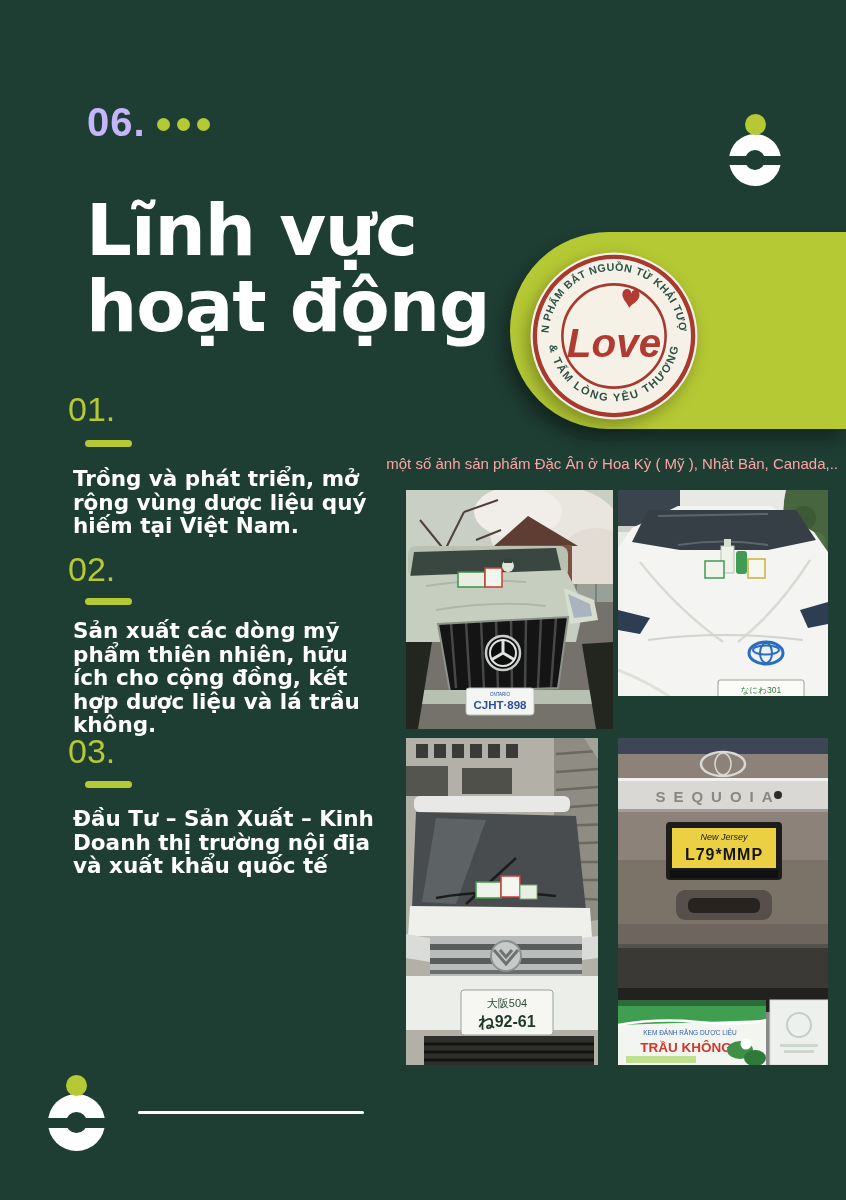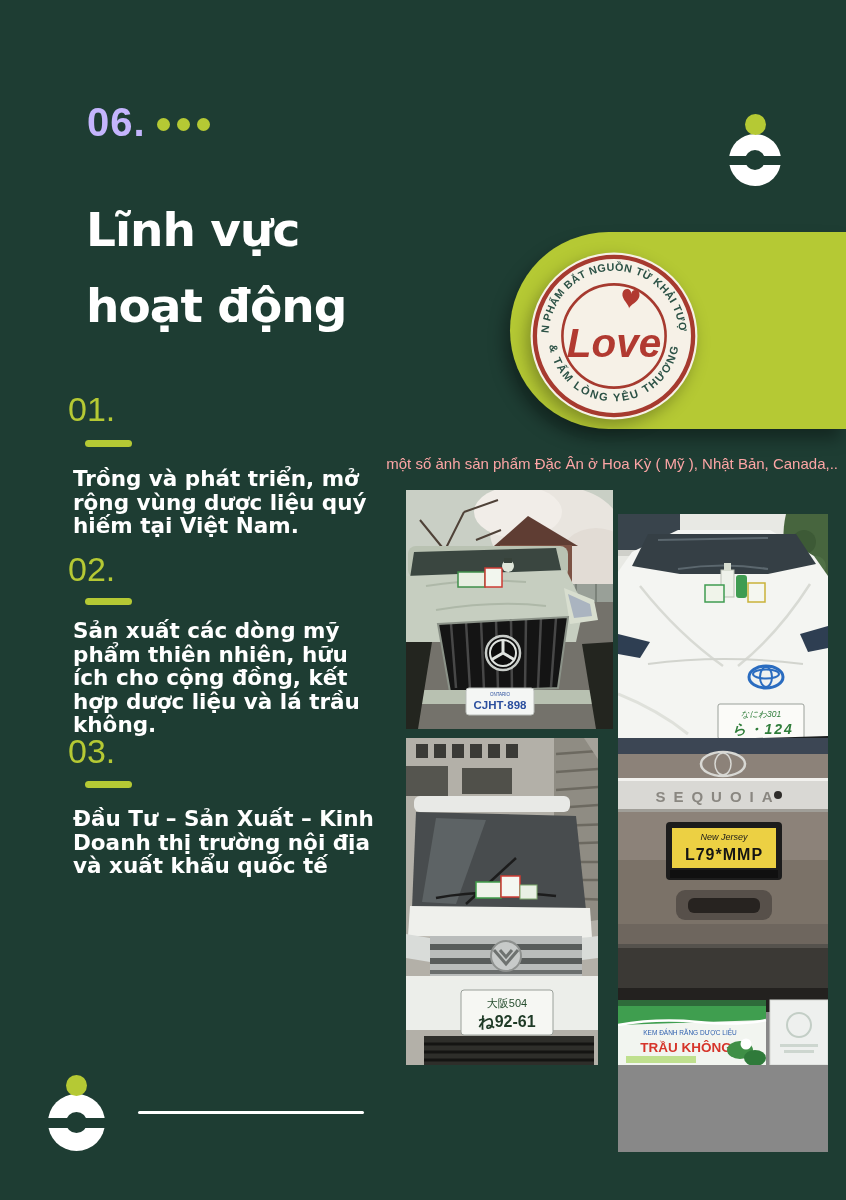--- a/index.html
+++ b/index.html
@@ -13,21 +13,21 @@
   body{font-family:"Liberation Sans","DejaVu Sans",sans-serif;}
   #slide{
     position:relative;width:846px;height:1200px;margin:0 auto;
     background:var(--bg);overflow:hidden;
   }
   .abs{position:absolute;}
   
   #page-number{left:87px;top:100px;font-size:40px;font-weight:bold;color:#c4b5fd;letter-spacing:1px;}
   #dots{left:157px;top:118px;display:flex;gap:7px;}
   .dot{width:13px;height:13px;border-radius:50%;background:var(--accent);}
-  #page-title{left:86px;top:192px;color:#fff;font-weight:bold;font-size:47px;line-height:76px;font-family:"DejaVu Sans","Liberation Sans",sans-serif;letter-spacing:-1px;}
+  #page-title{left:86px;top:192px;color:#fff;font-weight:bold;font-size:72px;line-height:76px;font-family:"DejaVu Sans","Liberation Sans",sans-serif;letter-spacing:-1px;}
   
   .logo .ring{position:absolute;background:#fff;border-radius:50%;inset:0;}
   .logo .hole{position:absolute;background:var(--bg);border-radius:50%;}
   .logo .slit{position:absolute;background:var(--bg);left:-3px;right:-3px;}
   .logo .ball{position:absolute;background:var(--accent);border-radius:50%;}
   #logo-top{left:729px;top:134px;width:52px;height:52px;}
   #logo-top .hole{width:20px;height:20px;left:16px;top:16px;}
   #logo-top .slit{height:9px;top:22px;}
   #logo-top .ball{width:21px;height:21px;left:16px;top:-20px;}
   #logo-bottom{left:48px;top:1094px;width:57px;height:57px;}
@@ -43,23 +43,23 @@
   
   .sec-num{left:68px;font-size:34px;font-weight:normal;color:var(--accent);}
   .sec-dash{left:85px;width:47px;height:7px;border-radius:4px;background:var(--accent);}
   .sec-text{left:73px;width:312px;color:#fff;font-weight:bold;font-size:21.5px;line-height:23.5px;font-family:"DejaVu Sans","Liberation Sans",sans-serif;}
   #sec1-num{top:390px;} #sec1-dash{top:440px;} #sec1-text{top:467px;}
   #sec2-num{top:550px;} #sec2-dash{top:598px;} #sec2-text{top:619px;}
   #sec3-num{top:732px;} #sec3-dash{top:781px;} #sec3-text{top:807px;}
   
   .photo{position:absolute;overflow:hidden;background:#888;}
   #photo-mercedes{left:406px;top:490px;width:207px;height:239px;}
-  #photo-prius{left:618px;top:514px;width:210px;height:239px;font-style:italic;}
+  #photo-prius{left:618px;top:490px;width:210px;height:206px;}
   #photo-van{left:406px;top:738px;width:192px;height:327px;}
-  #photo-sequoia{left:618px;top:738px;width:210px;height:414px;}
+  #photo-sequoia{left:618px;top:738px;width:210px;height:327px;}
   .photo svg{display:block;}
   
   #footer-line{left:138px;top:1111px;width:226px;height:3px;background:#fff;border-radius:2px;}
   text{font-family:"Liberation Sans","DejaVu Sans",sans-serif;}
 </style>
 </head>
 <body>
 
 <div id="slide">
 

